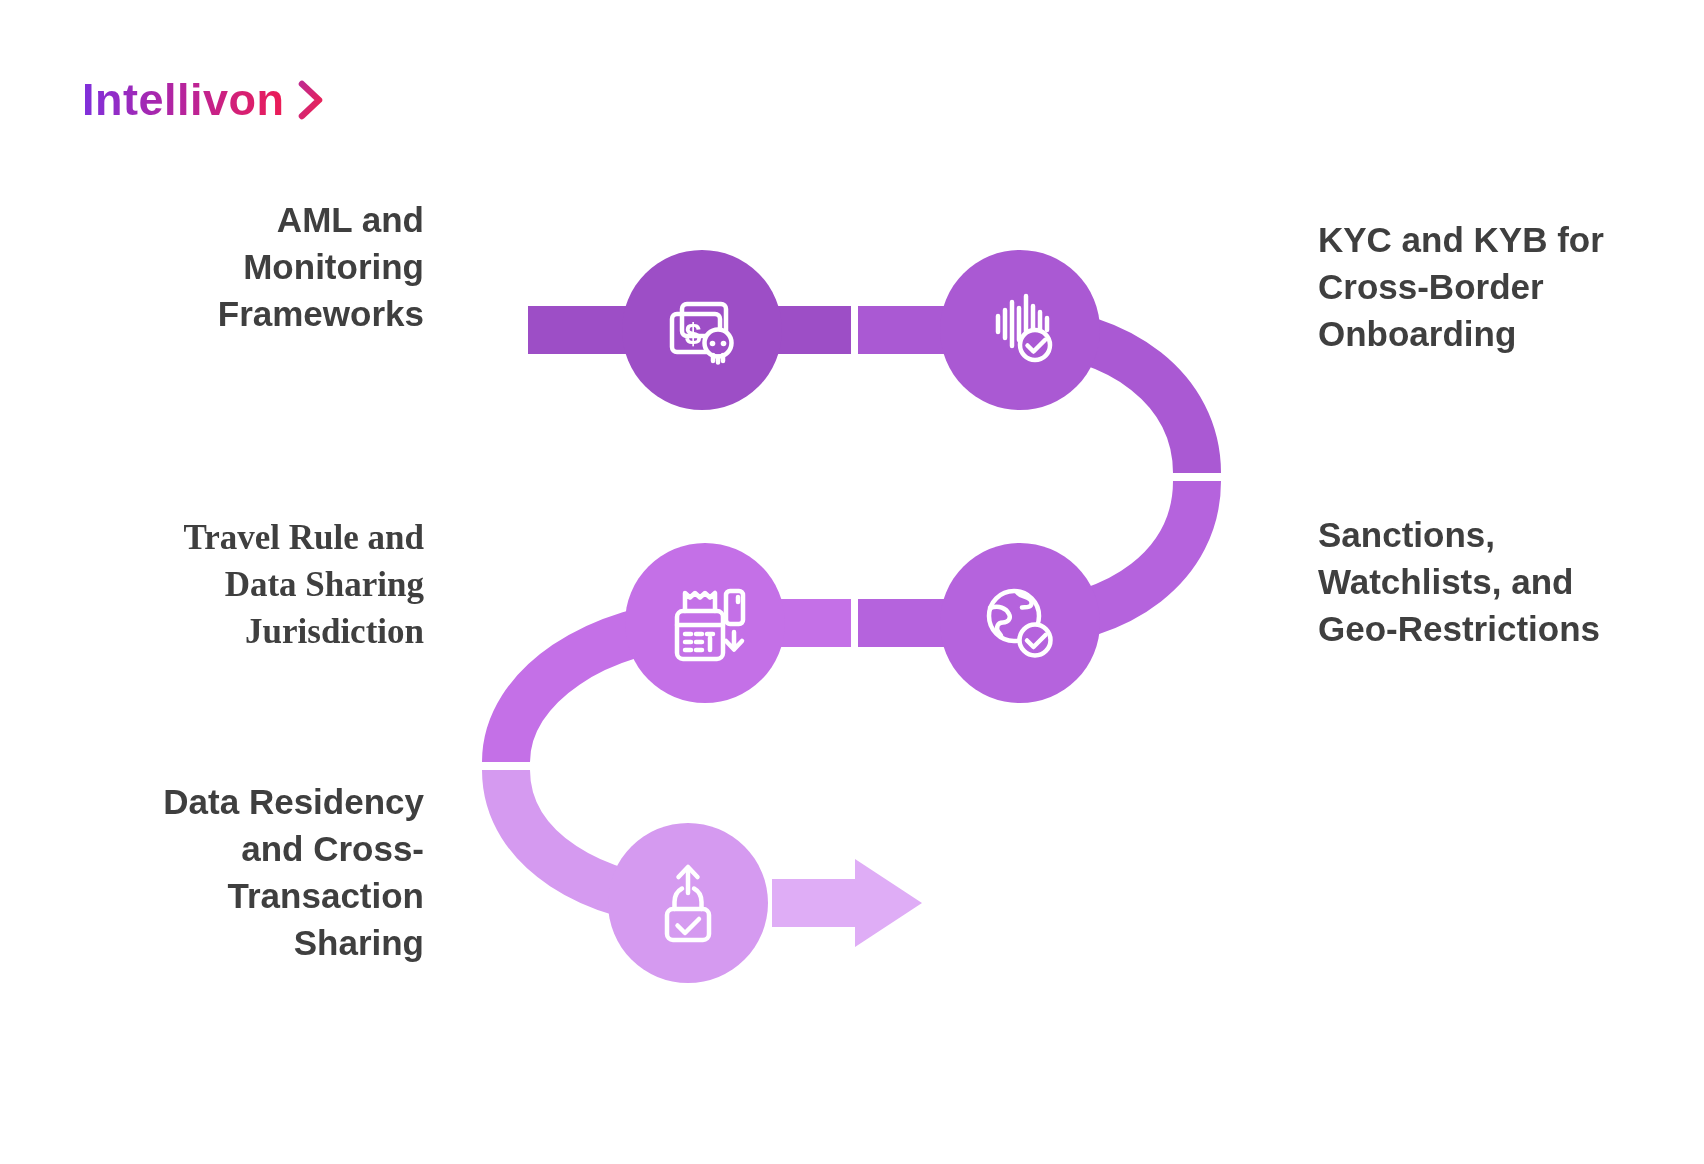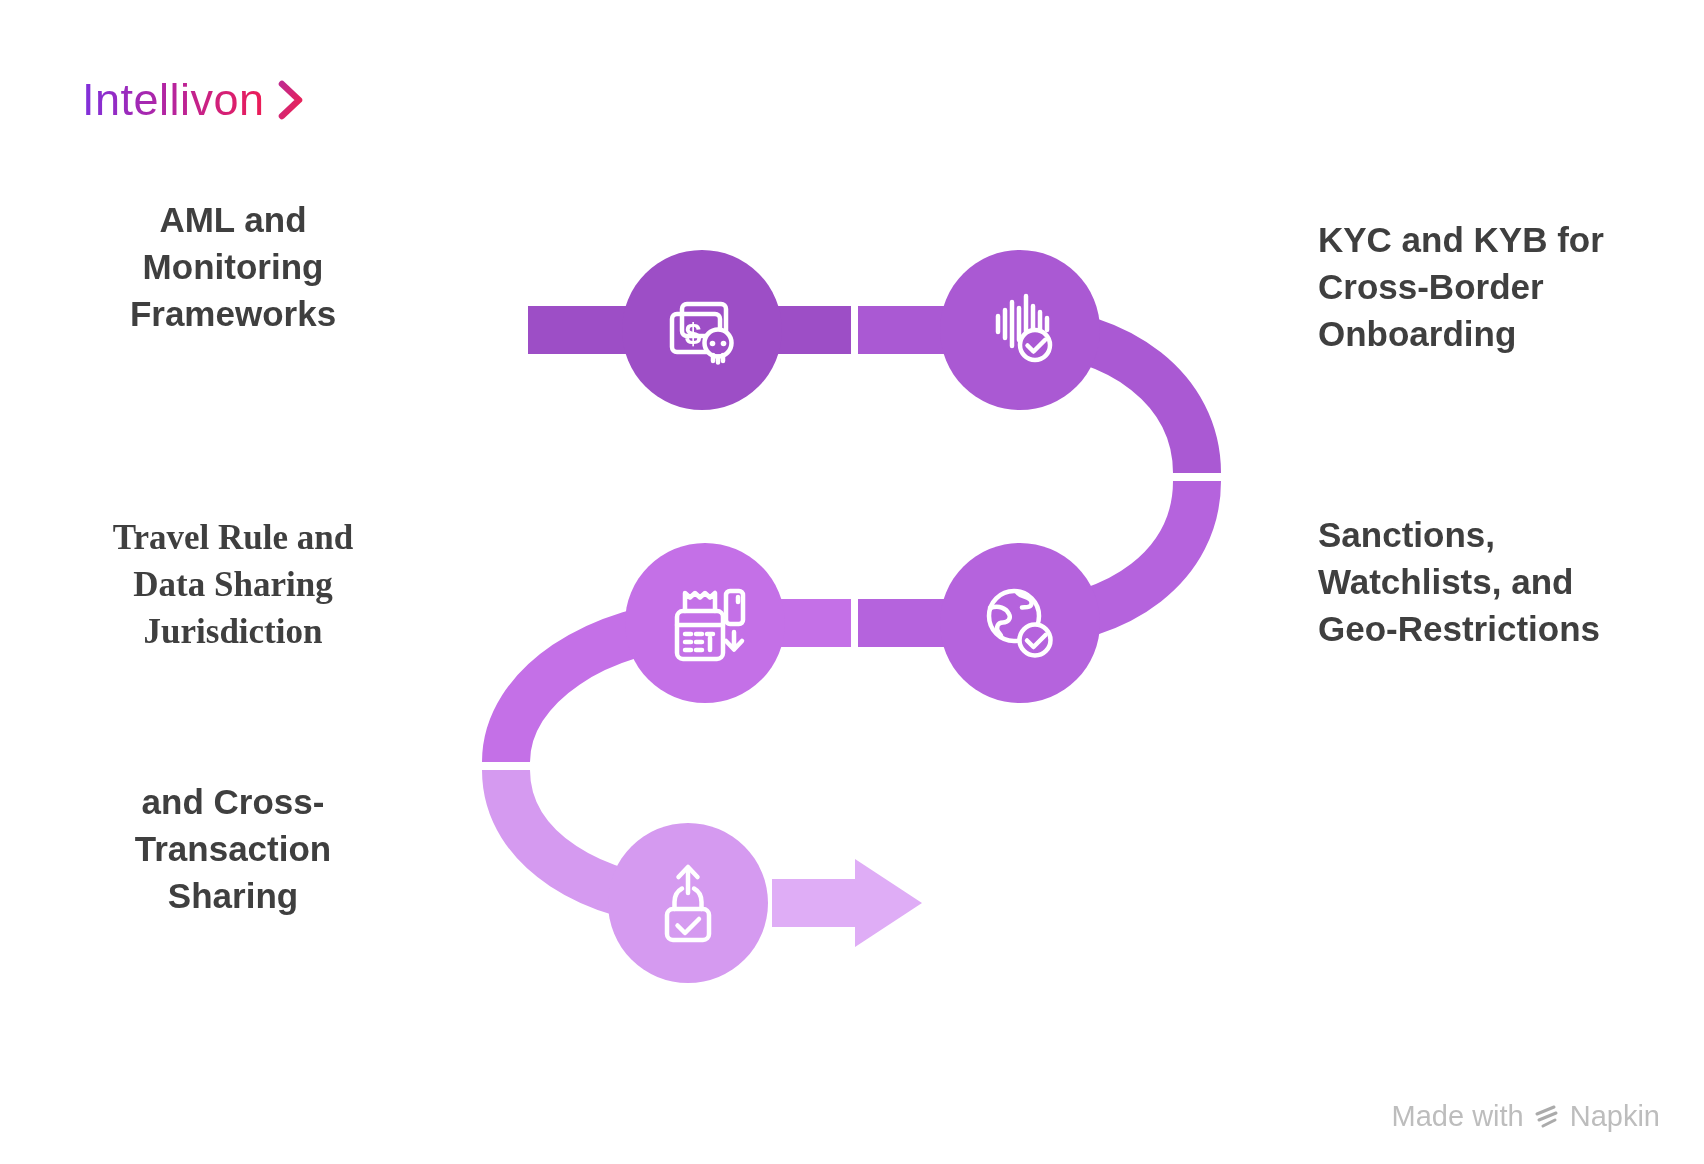--- a/index.html
+++ b/index.html
@@ -5,27 +5,27 @@
   html,body { margin:0; padding:0; background:#fff; }
   .canvas {
     position:relative; width:1704px; height:1164px;
     background: var(--bg, #ffffff);
     font-family:"Liberation Sans", sans-serif;
     overflow:hidden;
   }
   
   .logo { position:absolute; left:82px; top:74px; display:flex; align-items:center; gap:10px; }
   .logo-text {
-    font-size:45px; font-weight:400; letter-spacing:0.5px;
+    font-size:45px; font-weight:700; letter-spacing:0.5px;
     background:linear-gradient(90deg,#7f30dc,#b7249c,#ed1c55);
     -webkit-background-clip:text; background-clip:text; color:transparent;
   }
   
   .label { position:absolute; font-weight:700; font-size:35px; line-height:47px; color:var(--ink,#3f3f3f); }
-  .label.left  { left:58px;  width:350px; text-align:center; }
+  .label.left  { left:74px;  width:350px; text-align:right; }
   .label.right { left:1318px; width:390px; text-align:left; }
   #label-1 { top:196px; }
   #label-2 { top:216px; }
   #label-3 { top:511px; }
   #label-4 { top:514px;font-family:Liberation Serif, serif; }
   #label-5 { top:778px; }
   
   .flow { position:absolute; left:0; top:0; }
   .seg  { fill:none; stroke-width:48; }
   .icon { fill:none; stroke:#ffffff; stroke-width:4.5; stroke-linecap:round; stroke-linejoin:round; }
@@ -65,20 +65,21 @@
     <div>Sanctions,</div>
     <div>Watchlists, and</div>
     <div>Geo-Restrictions</div>
   </div>
   <div class="label left" id="label-4">
     <div>Travel Rule and</div>
     <div>Data Sharing</div>
     <div>Jurisdiction</div>
   </div>
   <div class="label left" id="label-5">
+    <div>Data Residency</div>
     <div>and Cross-</div>
     <div>Transaction</div>
     <div>Sharing</div>
   </div>
 
   <svg class="flow" width="1704" height="1164" viewBox="0 0 1704 1164">
 
     <path class="seg" d="M528 330 H 851" stroke="#9d4ec6"></path>
     <path class="seg" d="M858 330 H 1020" stroke="#aa59d3"></path>
     <path class="seg" d="M1020 330 C 1120 332 1197 390 1197 473" stroke="#aa59d3"></path>
@@ -133,21 +134,14 @@
     <g class="icon" transform="translate(640,855)">
       <path d="M48 38 V 13"></path>
       <path d="M38.5 22 L 48 12 L 57.5 22"></path>
       <path d="M34.5 54 v -7 c 0 -6.5 3 -11 7.5 -13.5"></path>
       <path d="M61.5 54 v -7 c 0 -6.5 -3 -11 -7.5 -13.5"></path>
       <rect x="27" y="54" width="42" height="31" rx="6"></rect>
       <path d="M37.5 70.5 l 7.5 7.5 l 14 -14"></path>
     </g>
   </svg>
 
-  <div class="watermark">
-    <span>Made with</span>
-    <svg width="28" height="28" viewBox="0 0 28 28">
-      <path d="M4 11 L21 4 M6 17 L23 10 M10 23 L22 17" fill="none" stroke="#ababab" stroke-width="3" stroke-linecap="round"></path>
-    </svg>
-    <span>Napkin</span>
-  </div>
 
 </div>
 
 </body></html>

